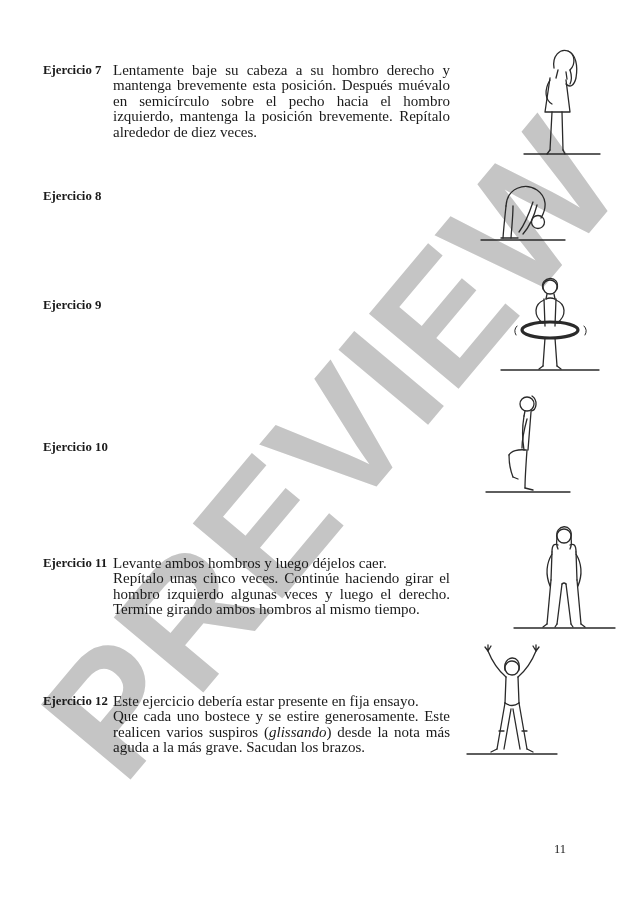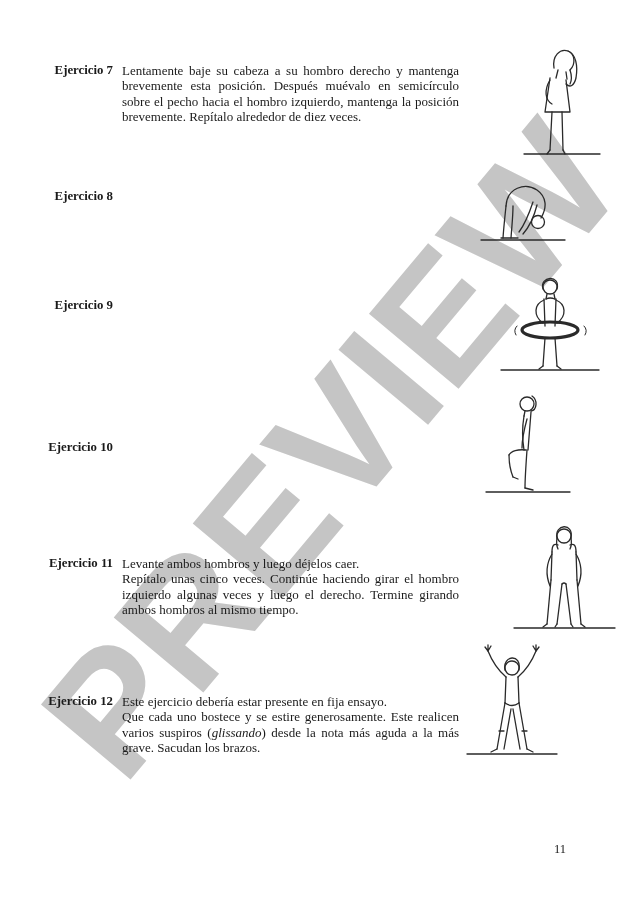--- a/index.html
+++ b/index.html
@@ -10,25 +10,25 @@
   .watermark{
     position:absolute;left:330px;top:450px;
     transform:translate(-50%,-50%) rotate(-50deg);
     font-family:"Liberation Sans",sans-serif;font-weight:bold;
     font-size:170px;color:#c5c5c5;white-space:nowrap;
     z-index:0;user-select:none;line-height:1;
   }
   .content{position:relative;z-index:1;}
   .exercise{position:absolute;left:43px;display:flex;align-items:flex-start;}
   .ex-label{
-    flex:none;width:70px;text-align:right;font-weight:bold;
+    flex:none;width:70px;text-align:left;font-weight:bold;
     font-size:12.8px;line-height:15.4px;white-space:nowrap;
   }
   .ex-body{
-    width:337px;margin-left:9px;font-size:13px;line-height:15.4px;
+    width:337px;font-size:15px;line-height:15.4px;
     text-align:justify;
   }
   .ex-body p{margin:0;}
   .italic{font-style:italic;}
   .figure{position:absolute;z-index:1;}
   .figure svg{display:block;width:100%;height:100%;}
   .pagenum{
     position:absolute;top:842px;left:540px;width:26px;text-align:right;
     font-size:12.5px;line-height:15px;
   }

